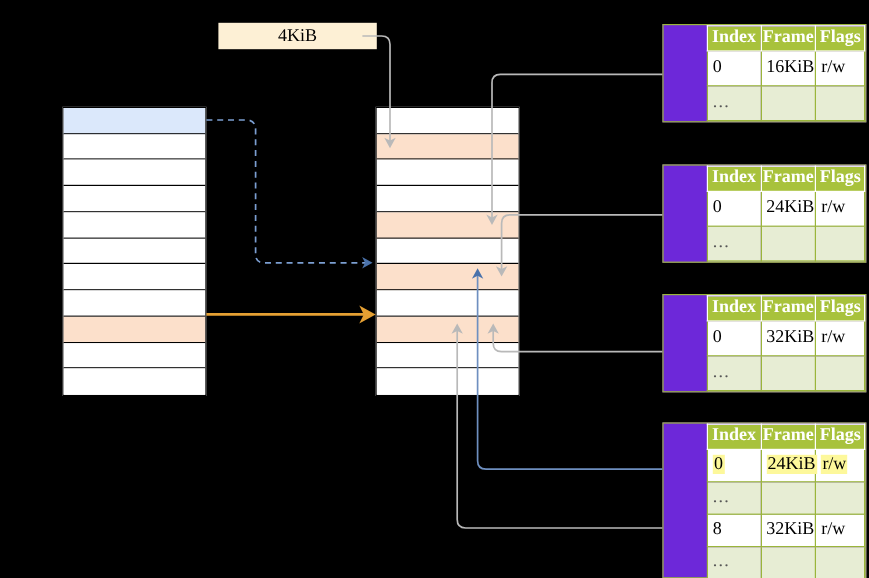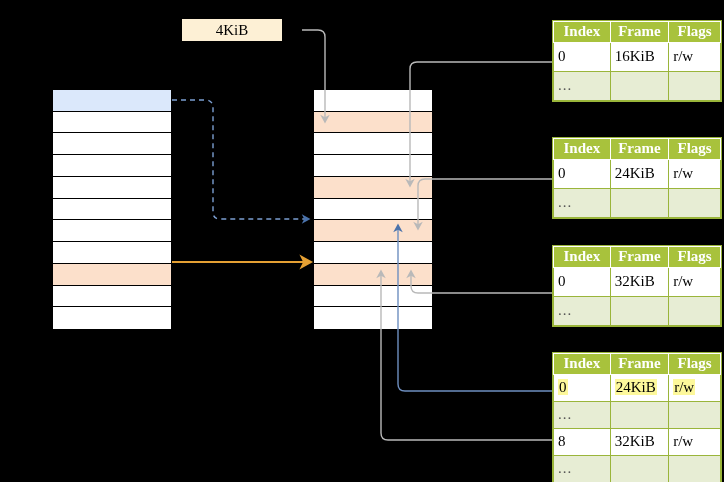--- a/index.html
+++ b/index.html
@@ -17,37 +17,37 @@
   .memcell.blue{background:#dbe8fb;}
   .memcell.peach{background:#fce0cb;}
 
   
   .sizelabel{position:absolute;background:#fdf0d5;border:none;
              display:flex;align-items:center;justify-content:center;
              font-size:15px;color:#000;line-height:1;}
 
   
   .ptable{position:absolute;border:1px solid #9ab53a;border-collapse:collapse;
-          box-sizing:border-box;background:#86efac;}
+          box-sizing:border-box;background:#6d28d9;padding-left:36px;}
   .ptable table{border-collapse:collapse;width:100%;height:100%;table-layout:fixed;}
   .ptable th{background:#a8c23c;color:#fff;font-weight:bold;font-size:15px;
              text-align:center;border:1px solid #fff;padding:1px 0 2px 0;
              font-family:"Liberation Serif","DejaVu Serif",serif;}
   .ptable td{border:1px solid #9ab53a;font-size:15px;color:#000;
              padding:0 0 1px 4px;background:#fff;height:25px;vertical-align:middle;
              font-family:"Liberation Serif","DejaVu Serif",serif;}
   .ptable tr.ell td{background:#e7edd4;color:#555;letter-spacing:1px;}
   .ptable td .hlspan{background:#fdf89b;padding:0 1px;}
 </style>
 </head>
 <body>
 
 <div id="stage">
 
-  <div class="sizelabel" id="sizeLabel" style="left:182px;top:19px;width:100px;height:22px;">4KiB</div>
+  <div class="sizelabel" id="sizeLabel" style="left:182px;top:19px;width:132px;height:22px;">4KiB</div>
 
   <div class="memcol" id="vcol" style="left:52px;top:89px;width:120px;height:241px;">
       <div class="memcell blue" style="height: 22px;"></div>
       <div class="memcell" style="height: 21px;"></div>
       <div class="memcell" style="height: 22px;"></div>
       <div class="memcell" style="height: 22px;"></div>
       <div class="memcell" style="height: 22px;"></div>
       <div class="memcell" style="height: 21px;"></div>
       <div class="memcell" style="height: 22px;"></div>
       <div class="memcell" style="height: 22px;"></div>

